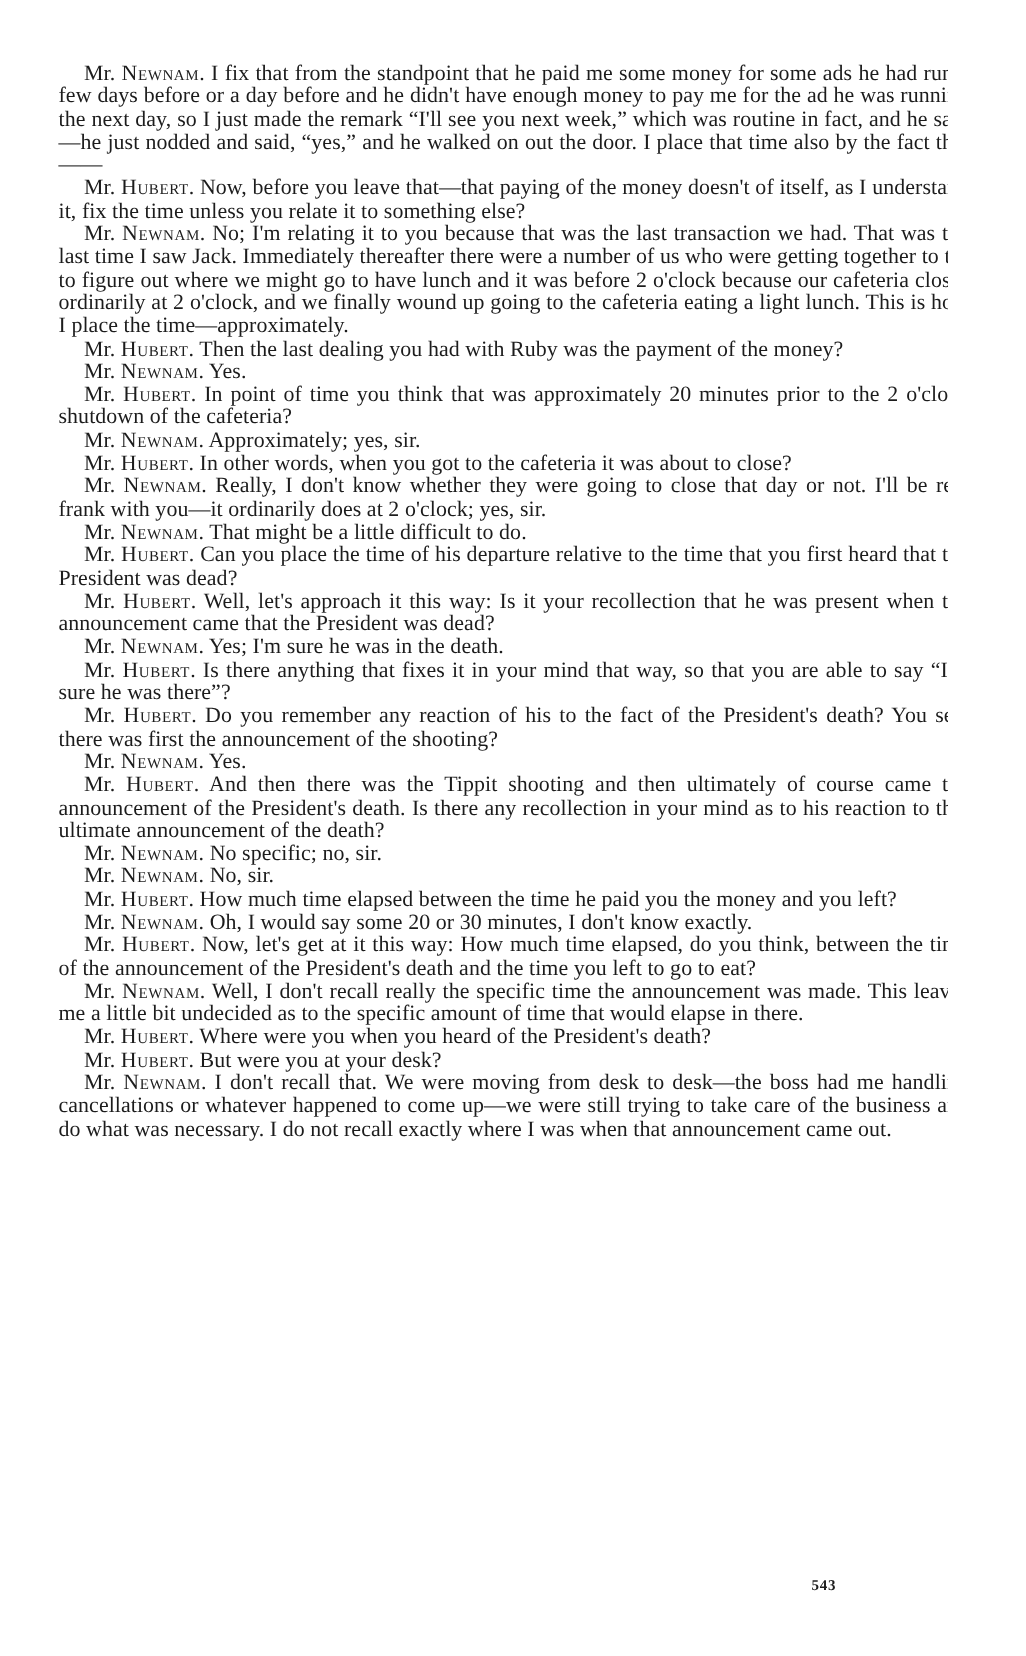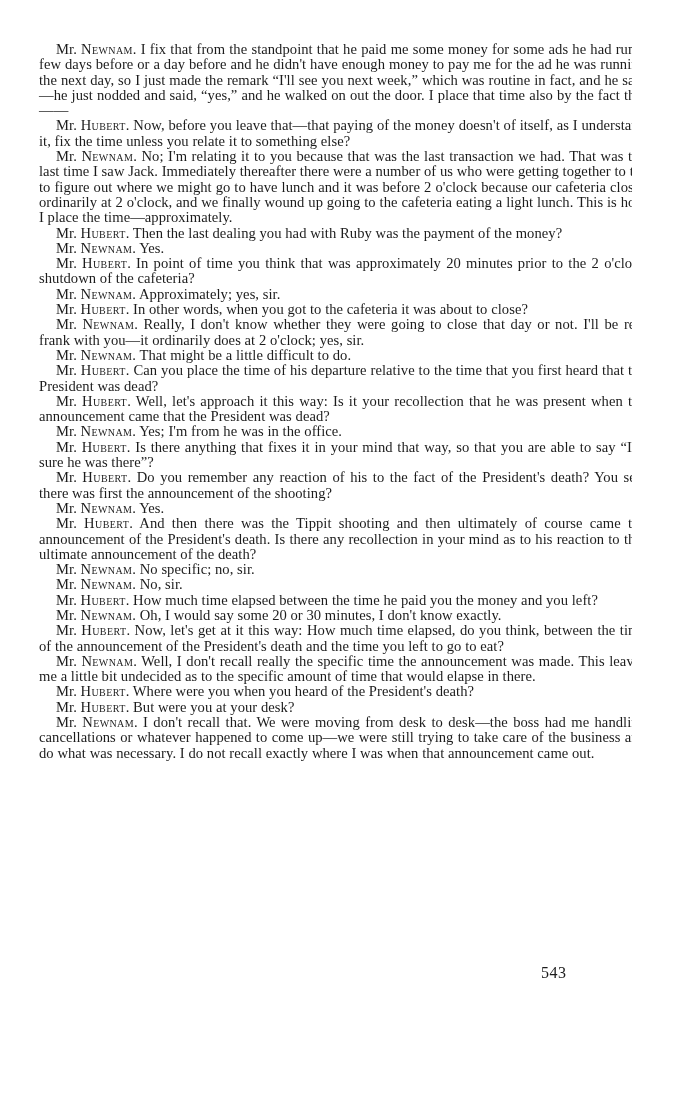--- a/index.html
+++ b/index.html
@@ -34,23 +34,23 @@
   .speaker-title {
     
   }
   .speaker-name {
     font-variant: small-caps;
     letter-spacing: 0.4px;
   }
   .page-number {
     position: absolute;
     left: 541px;
-    top: 964px;
-    font-size: 16px;
-    font-weight: normal;
+    top: 1052px;
+    font-size: 10px;
+    font-weight: bold;
     letter-spacing: 0.5px;
   }
   .scan-artifact {
     position: absolute;
     left: 654px;
     top: 734px;
     width: 3px;
     height: 2px;
     background: #555;
     border-radius: 50%;
@@ -79,21 +79,21 @@
   <p class="para"><span class="speaker-title">Mr. </span><span class="speaker-name">Hubert</span><span class="speech">. In other words, when you got to the cafeteria it was about to close?</span></p>
 
   <p class="para"><span class="speaker-title">Mr. </span><span class="speaker-name">Newnam</span><span class="speech">. Really, I don't know whether they were going to close that day or not.  I'll be real frank with you—it ordinarily does at 2 o'clock; yes, sir.</span></p>
 
   <p class="para"><span class="speaker-title">Mr. </span><span class="speaker-name">Newnam</span><span class="speech">. That might be a little difficult to do.</span></p>
 
   <p class="para"><span class="speaker-title">Mr. </span><span class="speaker-name">Hubert</span><span class="speech">. Can you place the time of his departure relative to the time that you first heard that the President was dead?</span></p>
 
   <p class="para"><span class="speaker-title">Mr. </span><span class="speaker-name">Hubert</span><span class="speech">. Well, let's approach it this way: Is it your recollection that he was present when the announcement came that the President was dead?</span></p>
 
-  <p class="para"><span class="speaker-title">Mr. </span><span class="speaker-name">Newnam</span><span class="speech">. Yes; I'm from he was in the office.</span></p>
+  <p class="para"><span class="speaker-title">Mr. </span><span class="speaker-name">Newnam</span><span class="speech">. Yes; I'm sure he was in the death.</span></p>
 
   <p class="para"><span class="speaker-title">Mr. </span><span class="speaker-name">Hubert</span><span class="speech">. Is there anything that fixes it in your mind that way, so that you are able to say “I'm sure he was there”?</span></p>
 
 
   <p class="para"><span class="speaker-title">Mr. </span><span class="speaker-name">Hubert</span><span class="speech">. Do you remember any reaction of his to the fact of the President's death?  You see, there was first the announcement of the shooting?</span></p>
 
   <p class="para"><span class="speaker-title">Mr. </span><span class="speaker-name">Newnam</span><span class="speech">. Yes.</span></p>
 
   <p class="para"><span class="speaker-title">Mr. </span><span class="speaker-name">Hubert</span><span class="speech">. And then there was the Tippit shooting and then ultimately of course came the announcement of the President's death.  Is there any recollection in your mind as to his reaction to that ultimate announcement of the death?</span></p>
 

